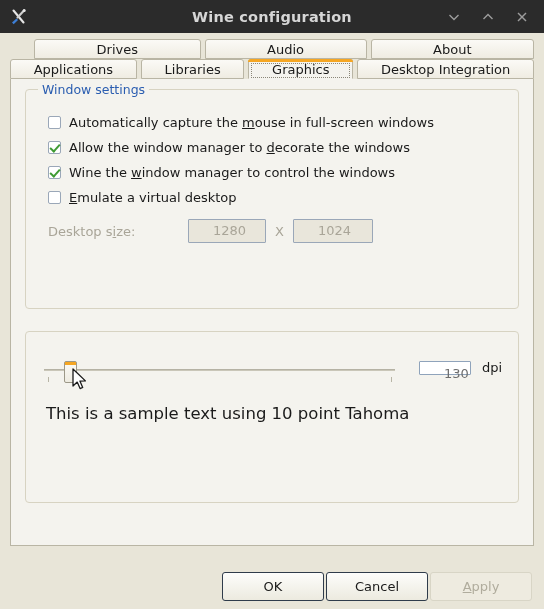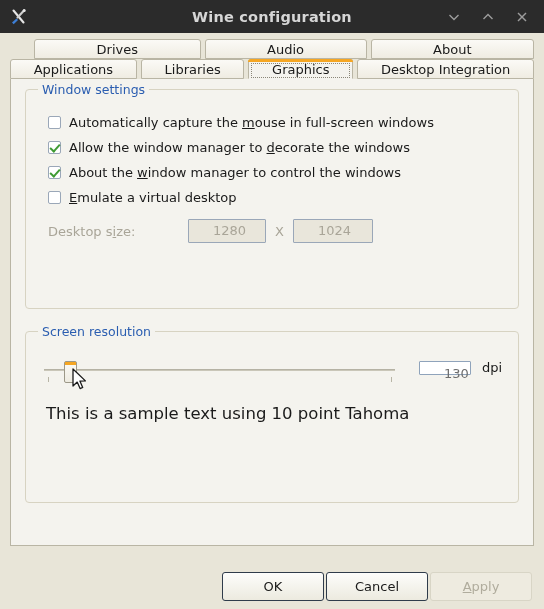--- a/index.html
+++ b/index.html
@@ -414,38 +414,37 @@
         <span class="cb-label"><span>Automatically capture the </span><span class="mn">m</span><span>ouse in full-screen windows</span></span>
       </div>
 
       <div class="cb-row">
         <span class="cbox checked"></span>
         <span class="cb-label"><span>Allow the window manager to </span><span class="mn">d</span><span>ecorate the windows</span></span>
       </div>
 
       <div class="cb-row">
         <span class="cbox checked"></span>
-        <span class="cb-label"><span>About the </span><span class="mn">w</span><span>indow manager to control the windows</span></span>
+        <span class="cb-label"><span>Wine the </span><span class="mn">w</span><span>indow manager to control the windows</span></span>
       </div>
 
       <div class="cb-row">
         <span class="cbox"></span>
         <span class="cb-label"><span></span><span class="mn">E</span><span>mulate a virtual desktop</span></span>
       </div>
 
       <div class="dsk-row">
         <span class="dsk-label"><span>Desktop s</span><span class="mn">i</span><span>ze:</span></span>
         <span class="txtbox" id="field-desktop-width">1280</span>
         <span class="dsk-x">X</span>
         <span class="txtbox" id="field-desktop-height">1024</span>
       </div>
     </div>
 
     <div class="group" id="group-screen">
-      <span class="group-title">Screen resolution</span>
 
       <div class="slider-row">
         <div class="slider-area">
           <div class="slider-track"></div>
           <div class="slider-ticks">
             <span style="left:1%"></span>
             <span style="left:99%"></span>
           </div>
           <div class="slider-handle" style="left:6%"></div>
           <span class="cursor-arrow">

